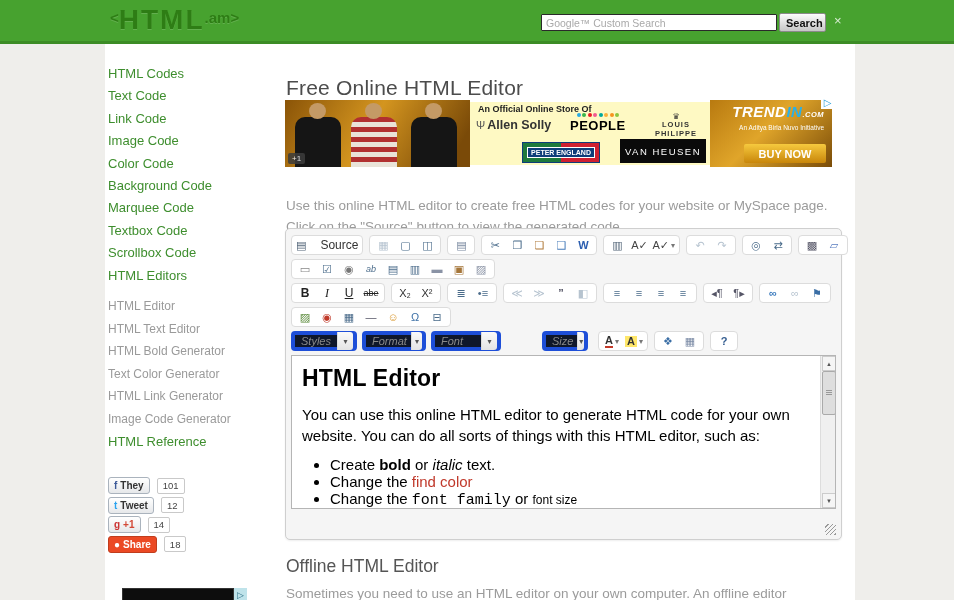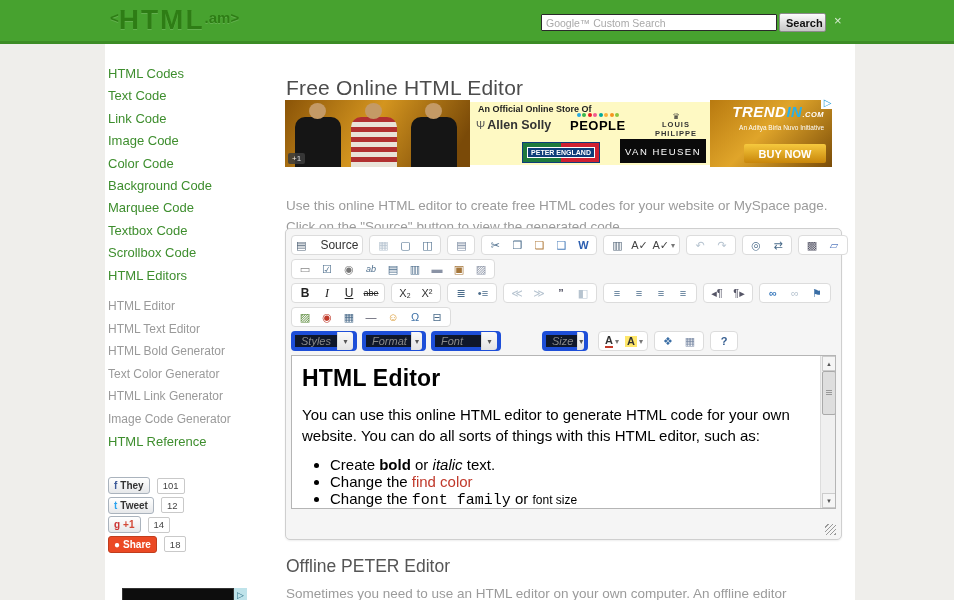--- a/index.html
+++ b/index.html
@@ -573,14 +573,14 @@
     </div>
     <div class="ed-scroll">
       <div class="sc-arrow sc-up">▲</div>
       <div class="sc-thumb"></div>
       <div class="sc-arrow sc-down">▼</div>
     </div>
   </div>
   <div class="ed-grip"></div>
 </div>
 
-<h2 class="offline-h">Offline PETER Editor</h2>
+<h2 class="offline-h">Offline HTML Editor</h2>
 <p class="offline-p">Sometimes you need to use an HTML editor on your own computer. An offline editor enables you to build whole websites and save them to your hard drive. They also include enhanced features such as global find and replace.</p>
 
 </body></html>

